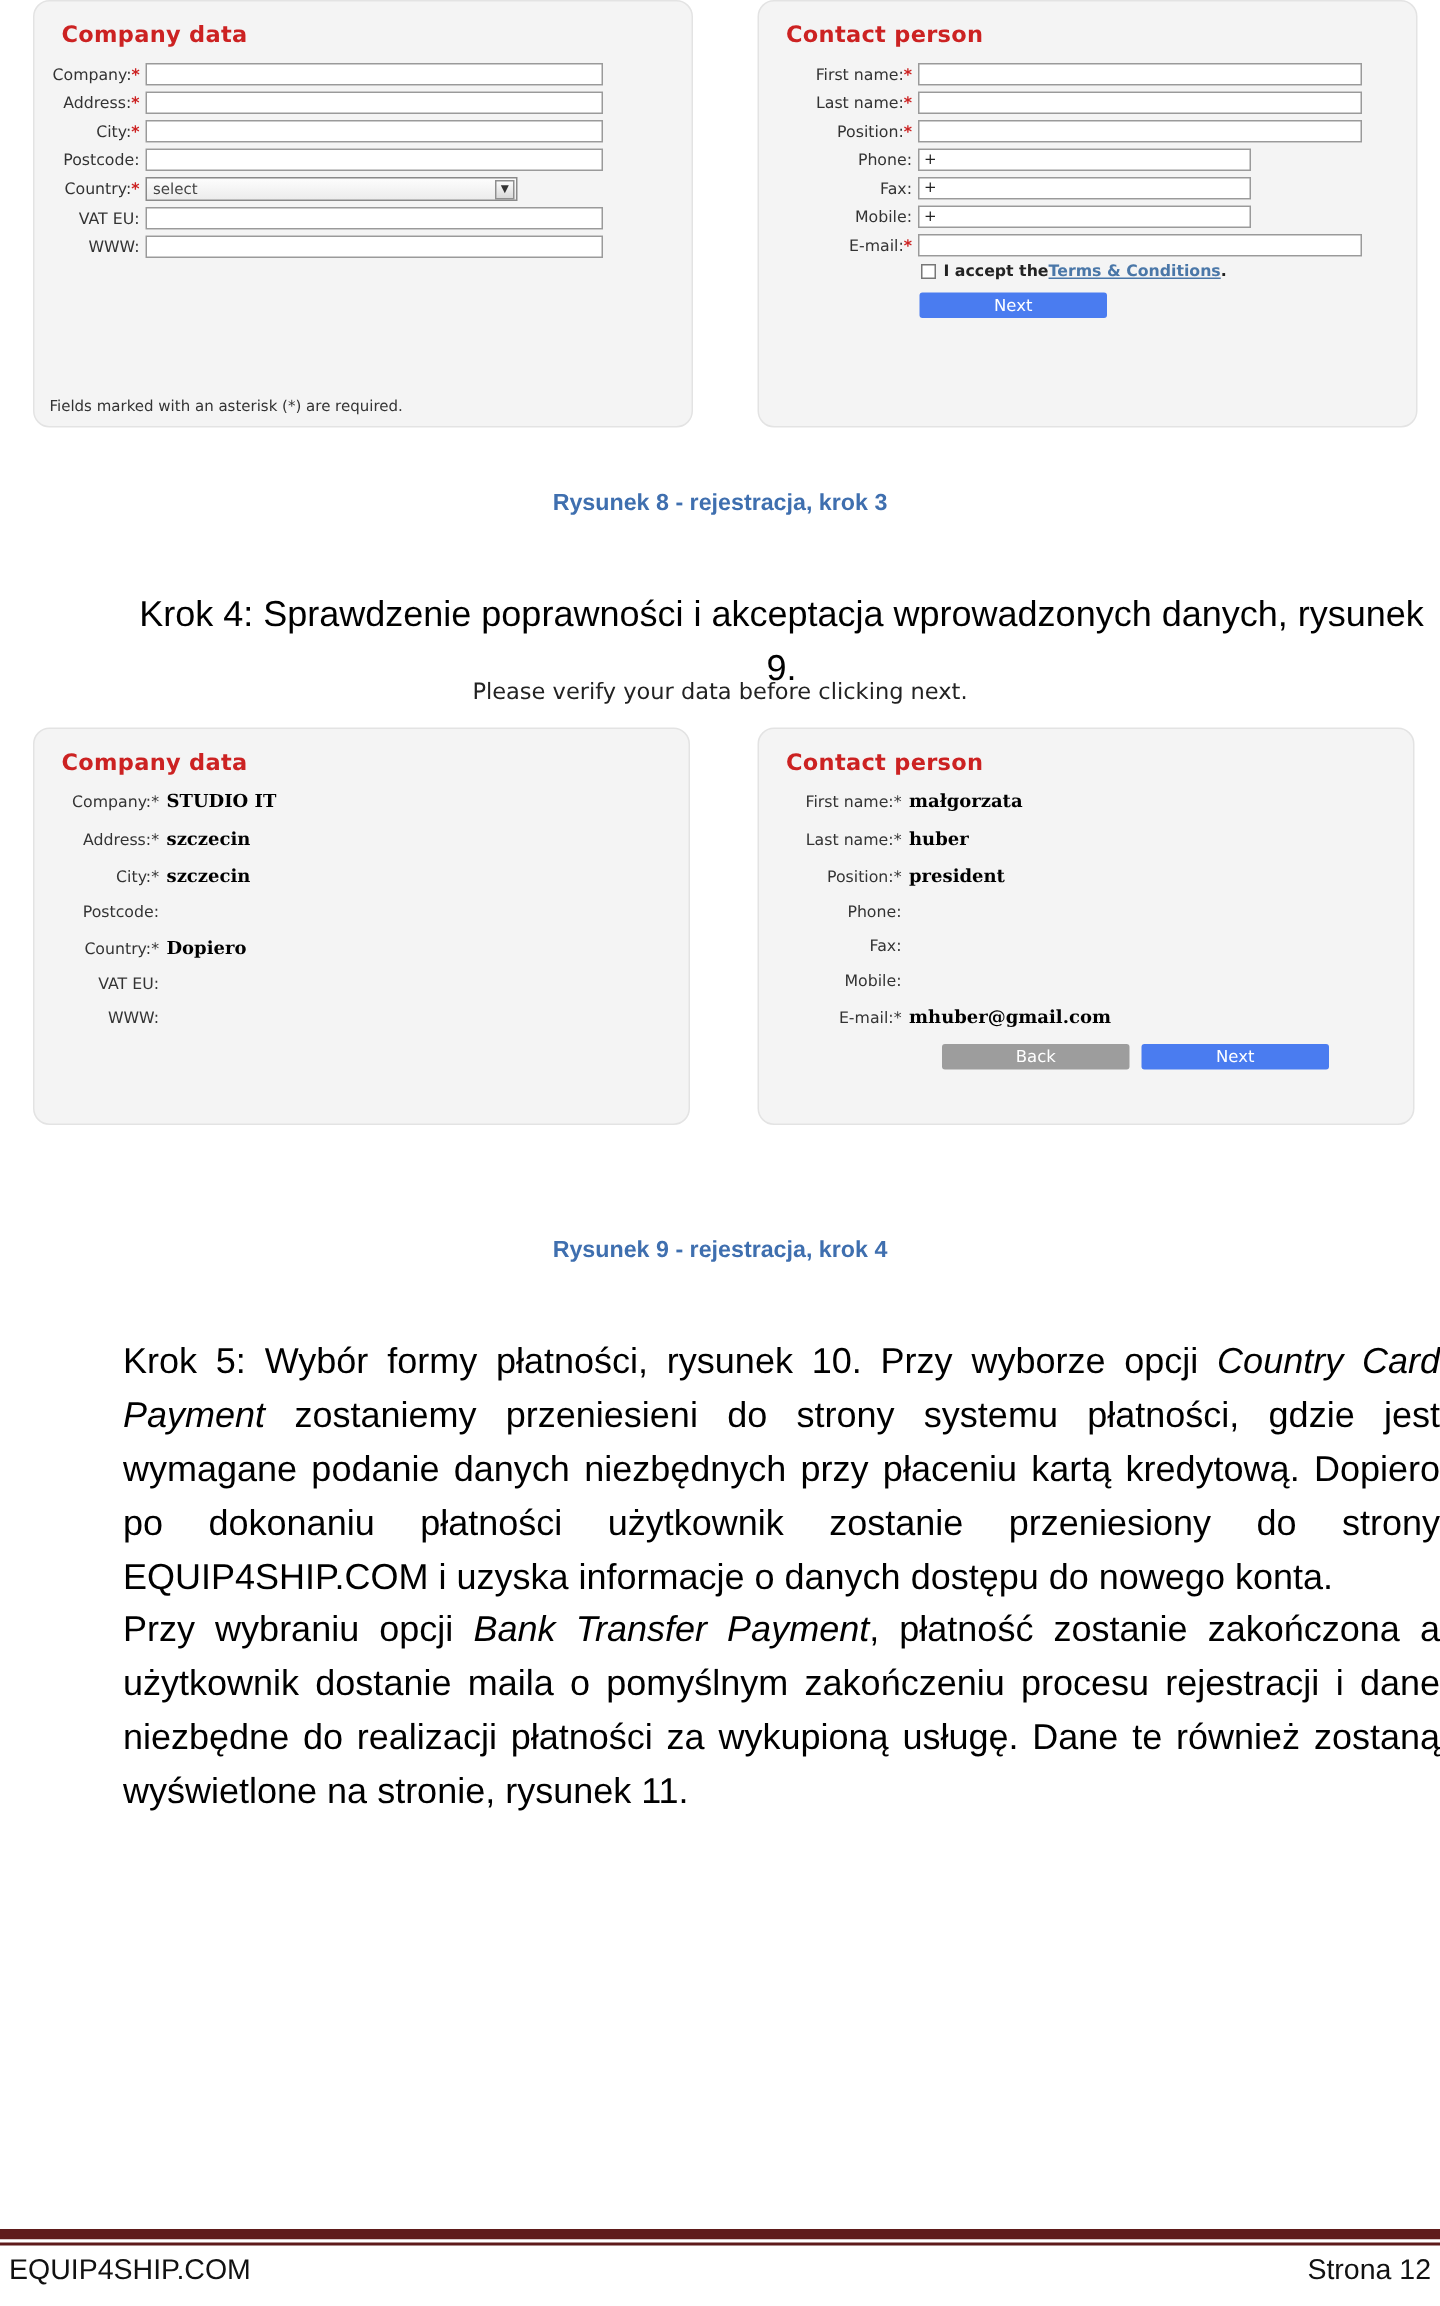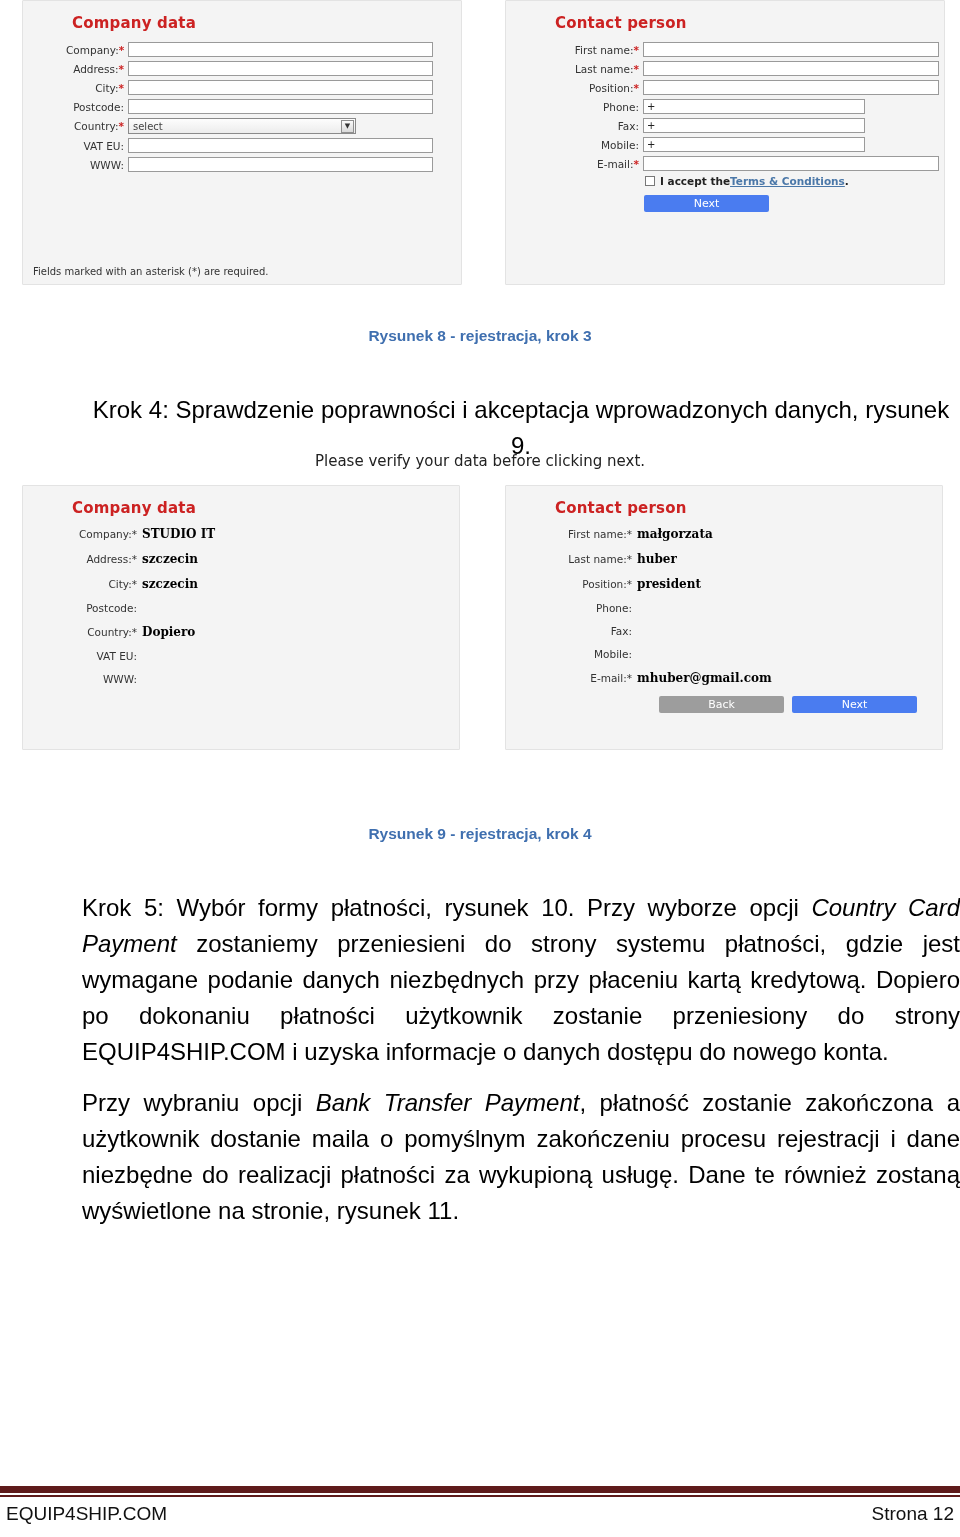--- a/index.html
+++ b/index.html
@@ -7,23 +7,22 @@
     width:960px;height:1537px;background:#ffffff;
     font-family:"Liberation Sans", sans-serif;
     color:#000;position:relative;overflow:hidden;
   }
   .page{position:relative;width:960px;height:1537px;}
 
   
   .shot{position:absolute;left:0;width:960px;}
   .panel{
     position:absolute;top:0;
-    background:#f4f4f4;border:1px solid #e3e3e3;border-radius:1px;
+    background:#f4f4f4;border:1px solid #e3e3e3;border-radius:11px;
     box-sizing:border-box;
-    padding-left:31px;
   }
   .panel-title{
     font-family:"DejaVu Sans", sans-serif;
     color:#cc2222;font-weight:bold;font-size:15px;
     margin:13px 0 10px 18px;letter-spacing:.2px;
   }
   .frow{
     display:flex;align-items:center;margin-bottom:4px;
   }
   .flabel{
@@ -135,21 +134,21 @@
           <div class="frow">
             <div class="flabel" style="width: 62px;">City:<span class="req">*</span></div>
             <div class="fin" style="width: 305px;"></div>
           </div>
           <div class="frow">
             <div class="flabel" style="width: 62px;">Postcode:</div>
             <div class="fin" style="width: 305px;"></div>
           </div>
           <div class="frow">
             <div class="flabel" style="width: 62px;">Country:<span class="req">*</span></div>
-            <div class="fsel" style="width: 228px;">
+            <div class="fsel" style="width: 248px;">
               <span>select</span>
               <span class="arrow">▼</span>
             </div>
           </div>
           <div class="frow">
             <div class="flabel" style="width: 62px;">VAT EU:</div>
             <div class="fin" style="width: 305px;"></div>
           </div>
           <div class="frow">
             <div class="flabel" style="width: 62px;">WWW:</div>
@@ -283,21 +282,21 @@
     </div>
 
   </div>
 
   <div class="caption" style="top:825px;">Rysunek 9 - rejestracja, krok 4</div>
 
   <div class="para" style="top:890px;">
     <span>Krok 5: Wybór formy płatności, rysunek 10. Przy wyborze opcji </span><i>Country Card Payment</i><span> zostaniemy przeniesieni do strony systemu płatności, gdzie jest wymagane podanie danych niezbędnych przy płaceniu kartą kredytową. Dopiero po dokonaniu płatności użytkownik zostanie przeniesiony do strony EQUIP4SHIP.COM i uzyska informacje o danych dostępu do nowego konta.</span>
   </div>
 
-  <div class="para" style="top:1069px;margin-top:16px;">
+  <div class="para" style="top:1069px;">
     <span>Przy wybraniu opcji </span><i>Bank Transfer Payment</i><span>, płatność zostanie zakończona a użytkownik dostanie maila o pomyślnym zakończeniu procesu rejestracji i dane niezbędne do realizacji płatności za wykupioną usługę. Dane te również zostaną wyświetlone na stronie, rysunek 11.</span>
   </div>
 
   <div class="footer-rule" style="top:1486px;">
     <div class="thick"></div>
     <div class="gap"></div>
     <div class="thin"></div>
   </div>
   <div class="footer-text" style="left:6px;top:1503px;">EQUIP4SHIP.COM</div>
   <div class="footer-text" style="right:6px;top:1503px;">Strona 12</div>

